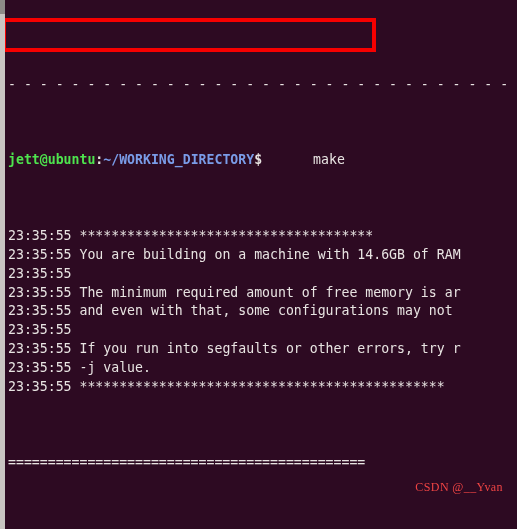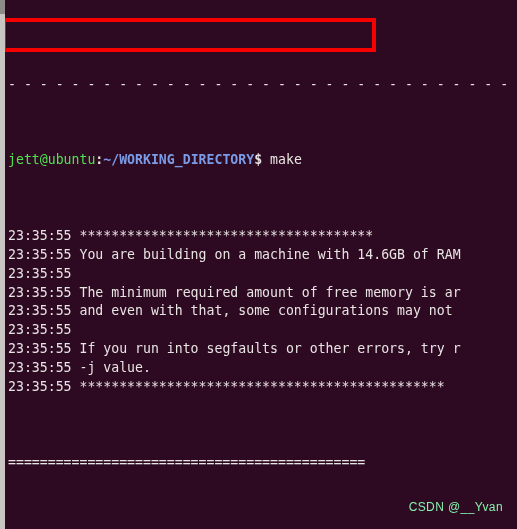--- a/index.html
+++ b/index.html
@@ -54,42 +54,42 @@
     overflow: hidden;
     letter-spacing: 0px;
   }
   .first-line {
     height: 11px;
     line-height: 11px;
     overflow: hidden;
     position: relative;
     top: -8px;
   }
-  .user { color: #4ee44e; font-weight: normal; }
+  .user { color: #4ee44e; font-weight: bold; }
   .punct { color: #e8e4e2; font-weight: bold; }
   .path { color: #7a9ce8; font-weight: bold; margin-top: 11px; }
-  .cmd { color: #e8e4e2; }
+  .cmd { color: #e8e4e2; padding-left: 43px; }
   
   #prompt-highlight {
     position: absolute;
     left: 2px;
     top: 18px;
     width: 374px;
     height: 34px;
     border: 4px solid #f70000;
     box-sizing: border-box;
     z-index: 3;
     pointer-events: none;
   }
   #watermark {
     position: absolute;
     right: 14px;
-    bottom: 12px;
-    color: #86efac;
-    font-family: Liberation Sans, sans-serif;
+    bottom: 32px;
+    color: #ef4444;
+    font-family: Liberation Serif, serif;
     font-size: 12px;
     letter-spacing: 0.4px;
     z-index: 4;
   }
 </style>
 </head>
 <body>
 
 <div id="terminal">
 

